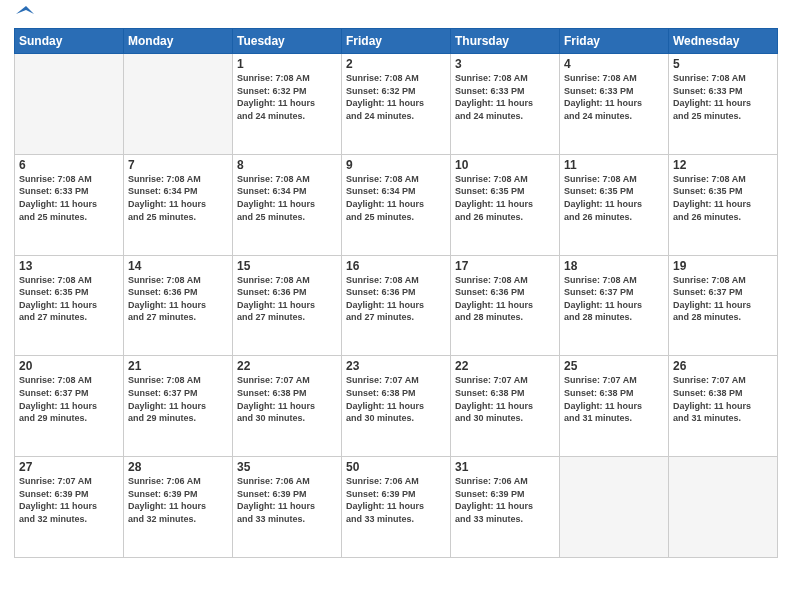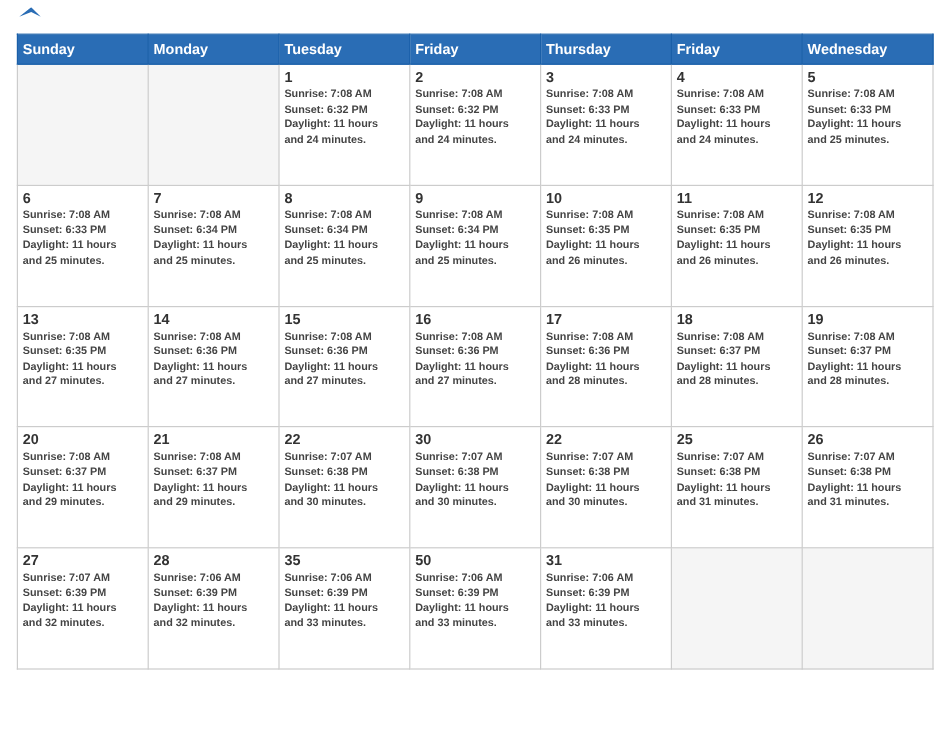--- a/index.html
+++ b/index.html
@@ -285,21 +285,21 @@
 and 29 minutes.</div>
           </td>
           <td>
             <span class="day-num">22</span>
             <div class="day-info" style="white-space: pre-line;">Sunrise: 7:07 AM
 Sunset: 6:38 PM
 Daylight: 11 hours
 and 30 minutes.</div>
           </td>
           <td>
-            <span class="day-num">30</span>
+            <span class="day-num">23</span>
             <div class="day-info" style="white-space: pre-line;">Sunrise: 7:07 AM
 Sunset: 6:38 PM
 Daylight: 11 hours
 and 30 minutes.</div>
           </td>
           <td>
             <span class="day-num">22</span>
             <div class="day-info" style="white-space: pre-line;">Sunrise: 7:07 AM
 Sunset: 6:38 PM
 Daylight: 11 hours

